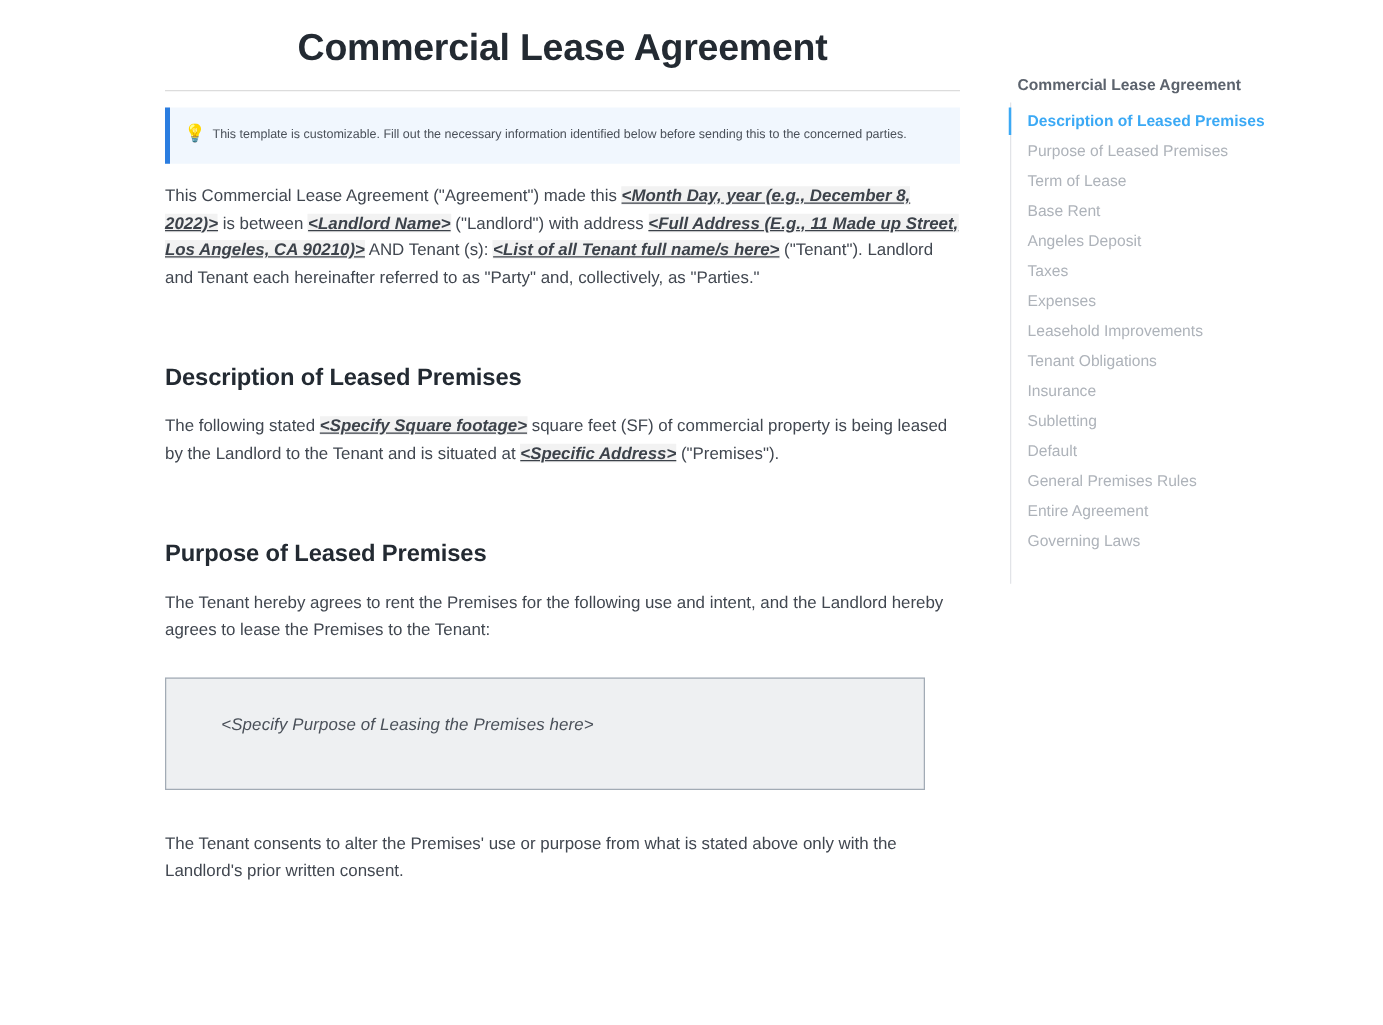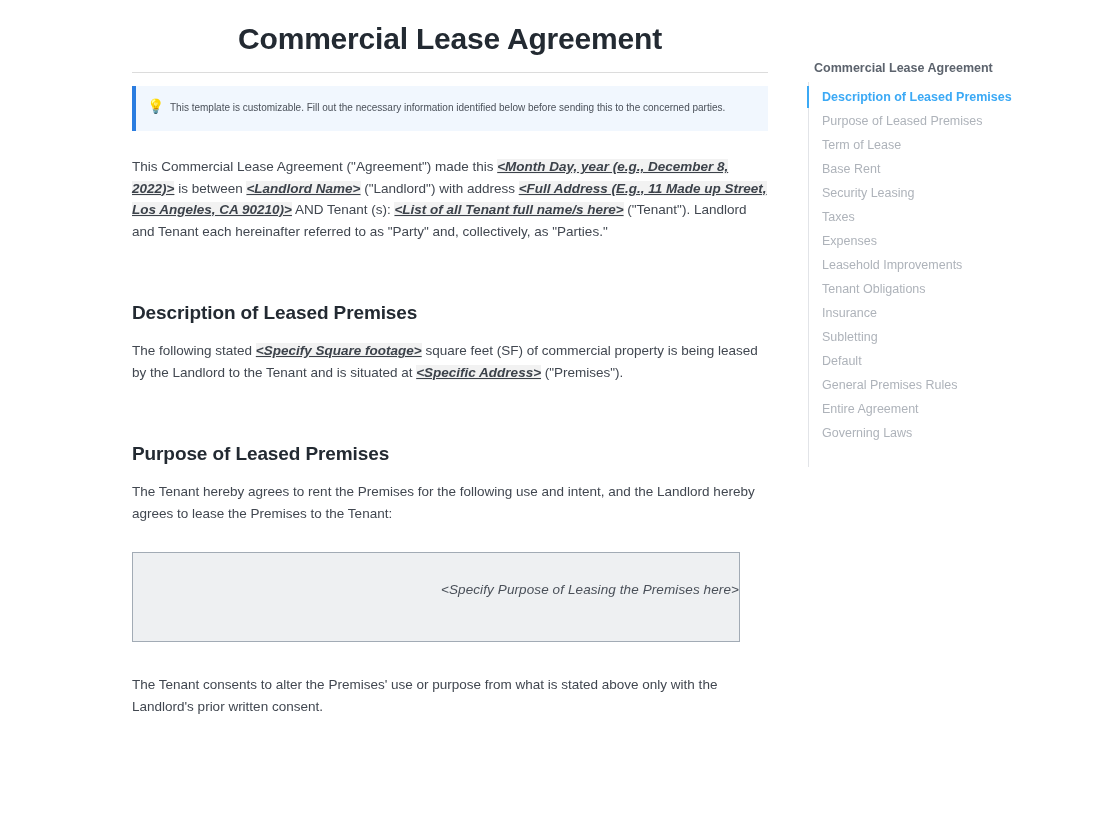--- a/index.html
+++ b/index.html
@@ -73,21 +73,21 @@
     padding-left: 4px;
   }
 
   
   .para {
     font-size: 13.5px;
     line-height: 21.5px;
     color: #414750;
     margin: 0;
   }
-  .p-intro   { margin-top: 25px; }
+  .p-intro   { margin-top: 15px; }
   .p-now     { margin-top: 21px; }
   .p-desc    { margin-top: 16px; }
   .p-purpose { margin-top: 16px; }
   .p-alter   { margin-top: 32px; }
 
   .ph {
     font-style: italic;
     font-weight: 600;
     text-decoration: underline;
     background: #f2f2f2;
@@ -120,21 +120,21 @@
     border: 1px solid #a2abb5;
     background: #eef0f2;
     box-sizing: border-box;
     position: relative;
   }
   .purpose-box-text {
     position: absolute;
     left: 0;
     right: 0;
     top: 29px;
-    text-align: right;
+    text-align: left;
     font-size: 13.5px;
     font-style: italic;
     color: #4a5059;
     letter-spacing: 0.1px;
     margin-left: 44px;
   }
 
   
   .outline {
     position: absolute;
@@ -221,21 +221,21 @@
   </div>
 
   <div class="outline">
     <div class="outline-rail"></div>
     <div class="outline-title">Commercial Lease Agreement</div>
     <ul class="outline-list">
       <li class="outline-item active">Description of Leased Premises</li>
       <li class="outline-item">Purpose of Leased Premises</li>
       <li class="outline-item">Term of Lease</li>
       <li class="outline-item">Base Rent</li>
-      <li class="outline-item">Security Leasing</li>
+      <li class="outline-item">Angeles Deposit</li>
       <li class="outline-item">Taxes</li>
       <li class="outline-item">Expenses</li>
       <li class="outline-item">Leasehold Improvements</li>
       <li class="outline-item">Tenant Obligations</li>
       <li class="outline-item">Insurance</li>
       <li class="outline-item">Subletting</li>
       <li class="outline-item">Default</li>
       <li class="outline-item">General Premises Rules</li>
       <li class="outline-item">Entire Agreement</li>
       <li class="outline-item">Governing Laws</li>

